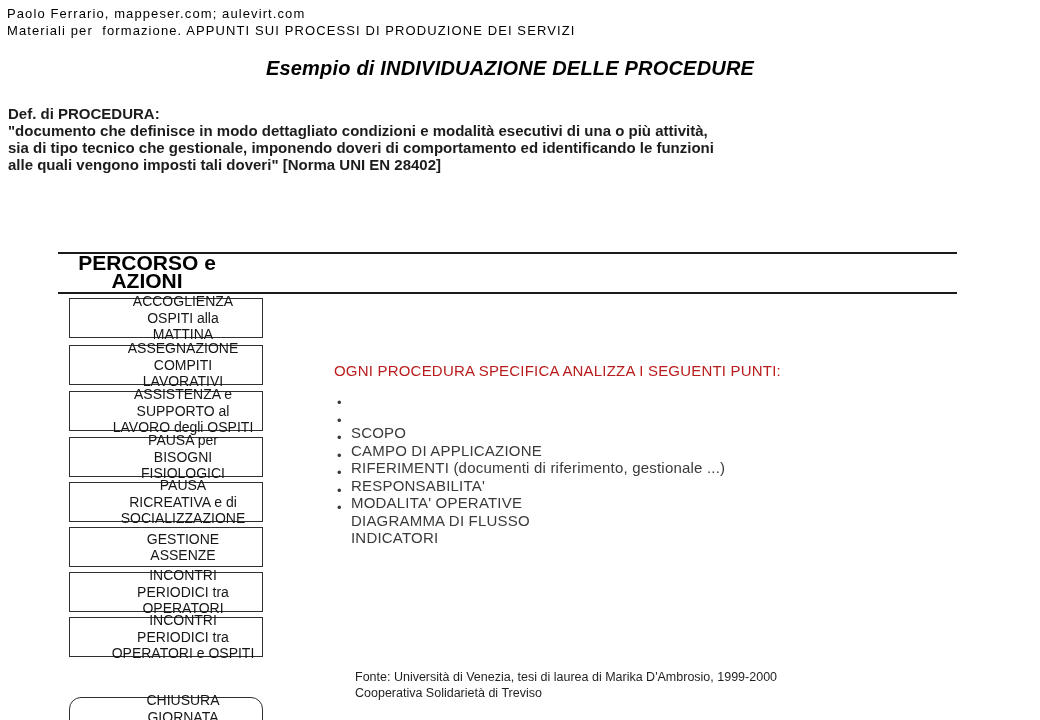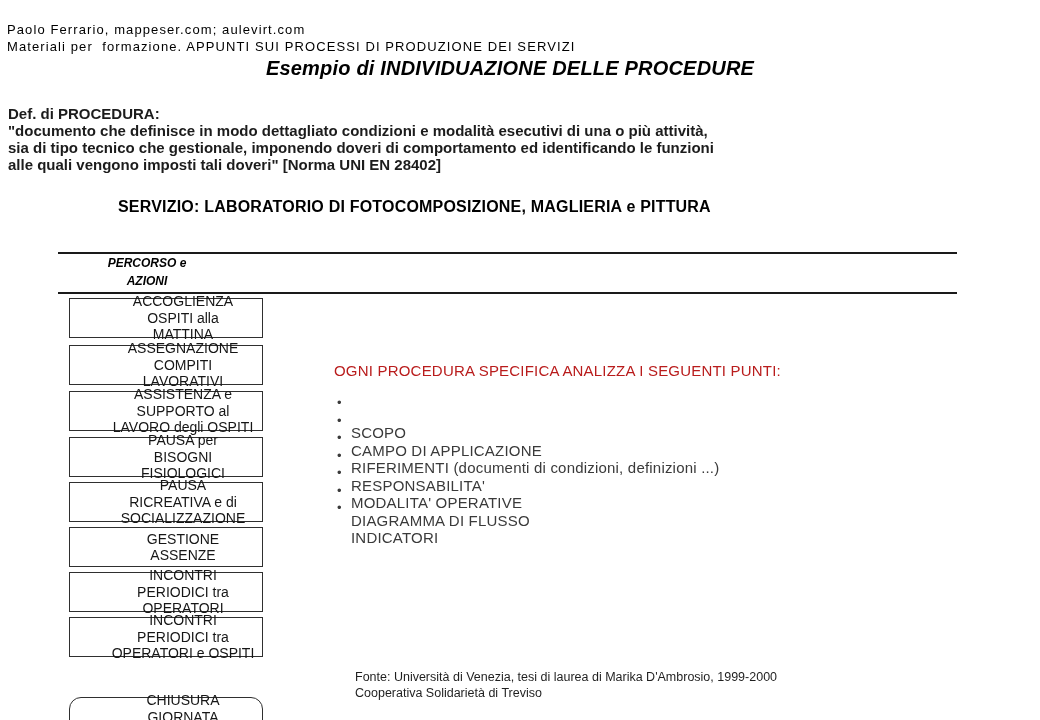--- a/index.html
+++ b/index.html
@@ -13,21 +13,20 @@
   }
   .abs{position:absolute;}
   
   .hdr{
     left:7px;
     font-size:13px;
     line-height:17px;
     letter-spacing:1.1px;
     color:#000;
     white-space:pre-wrap;
-    margin-top:16px;
   }
   .hdr1{top:5px;}
   .hdr2{top:22px;}
   
   .title-line{
     left:0;width:1020px;
     text-align:center;
     font-size:20px;
     font-weight:bold;
     font-style:italic;
@@ -58,23 +57,22 @@
   .rule{
     left:58px;width:899px;height:2px;
     background:#1a1a1a;
   }
   .rule-top{top:252px;}
   .rule-bottom{top:292px;}
   
   .flow-header{
     left:58px;top:254px;width:178px;
     text-align:center;
-    font-size:12px;
-    font-weight:bold;
-    font-style:italic;
+    font-size:21px;
+    font-weight:bold;
     line-height:18px;
     color:#000;
     white-space:pre-line;
   }
   
   .step{
     left:69px;width:194px;height:40px;
     box-sizing:border-box;
     border:1px solid #2f2f2f;
     display:flex;
@@ -140,21 +138,20 @@
   <div class="abs hdr hdr1">Paolo Ferrario, mappeser.com; aulevirt.com</div>
   <div class="abs title-line title1">Esempio di INDIVIDUAZIONE DELLE PROCEDURE</div>
 
   <div class="abs hdr hdr2">Materiali per  formazione. APPUNTI SUI PROCESSI DI PRODUZIONE DEI SERVIZI</div>
 
   <div class="abs definition">Def. di PROCEDURA:
 "documento che definisce in modo dettagliato condizioni e modalità esecutivi di una o più attività,
 sia di tipo tecnico che gestionale, imponendo doveri di comportamento ed identificando le funzioni
 alle quali vengono imposti tali doveri" [Norma UNI EN 28402]</div>
 
-  <div class="abs servizio">SERVIZIO: LABORATORIO DI FOTOCOMPOSIZIONE, MAGLIERIA e PITTURA</div>
 
   <div class="abs rule rule-top"></div>
   <div class="abs flow-header">PERCORSO e
 AZIONI</div>
   <div class="abs rule rule-bottom"></div>
 
   <div class="abs step s1">
     <div class="step-label">ACCOGLIENZA
 OSPITI alla
 MATTINA</div>
@@ -205,21 +202,21 @@
     <li>
       <span class="dot">•</span>
       <span class="pt">SCOPO</span>
     </li>
     <li>
       <span class="dot">•</span>
       <span class="pt">CAMPO DI APPLICAZIONE</span>
     </li>
     <li>
       <span class="dot">•</span>
-      <span class="pt">RIFERIMENTI (documenti di condizioni, definizioni ...)</span>
+      <span class="pt">RIFERIMENTI (documenti di riferimento, gestionale ...)</span>
     </li>
     <li>
       <span class="dot">•</span>
       <span class="pt">RESPONSABILITA'</span>
     </li>
     <li>
       <span class="dot">•</span>
       <span class="pt">MODALITA' OPERATIVE</span>
     </li>
     <li>

